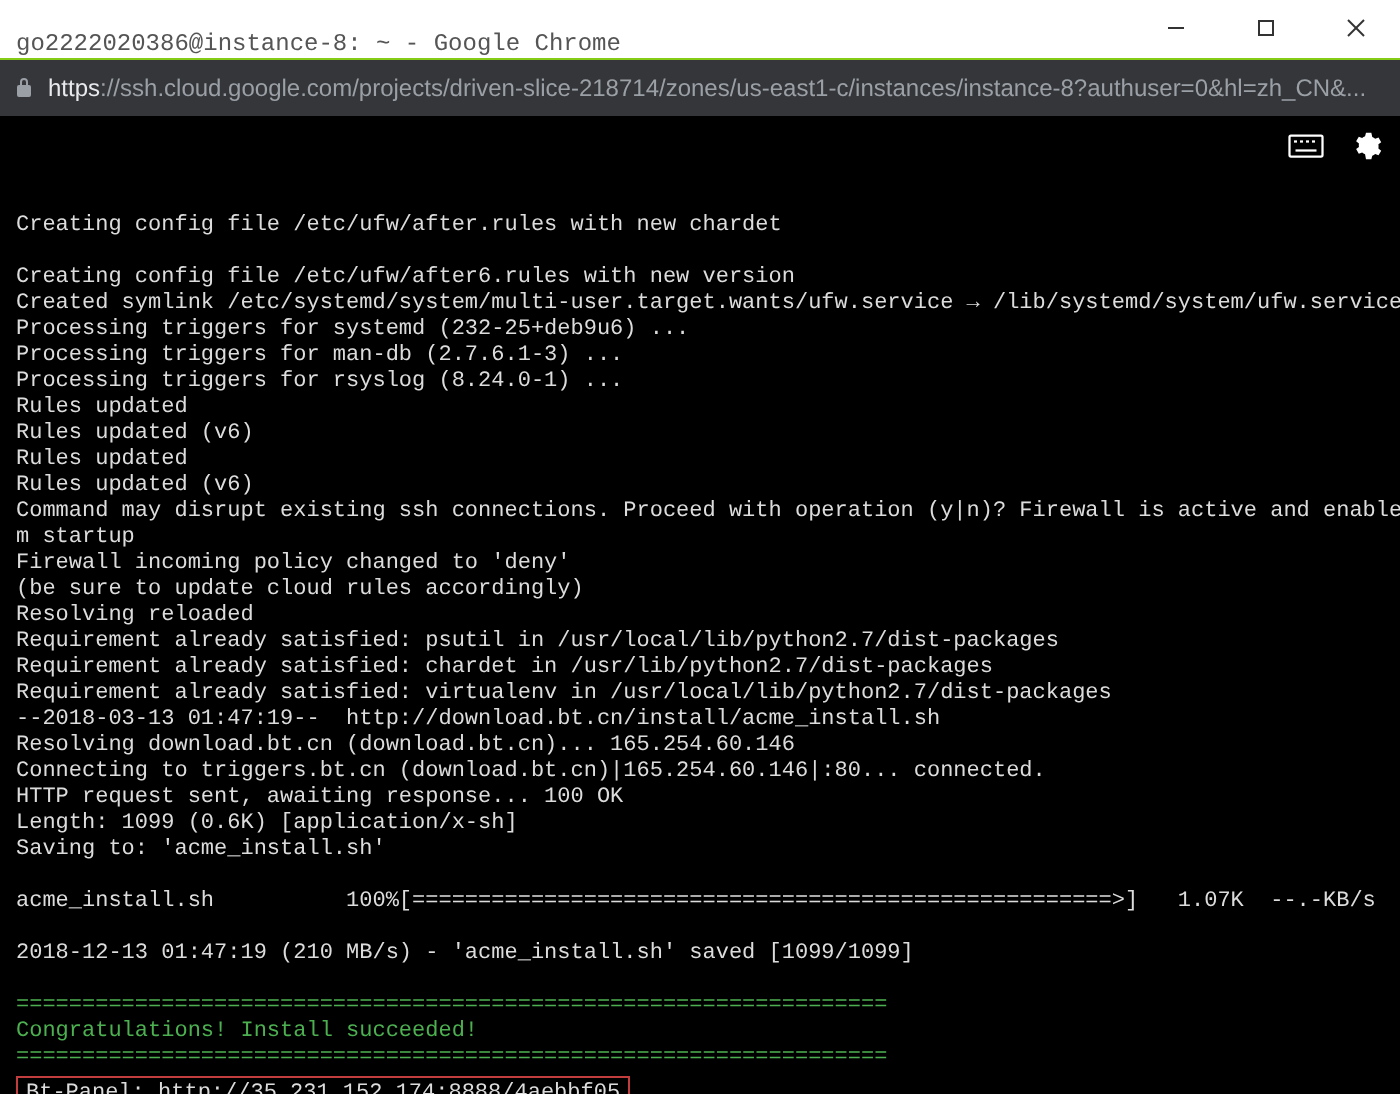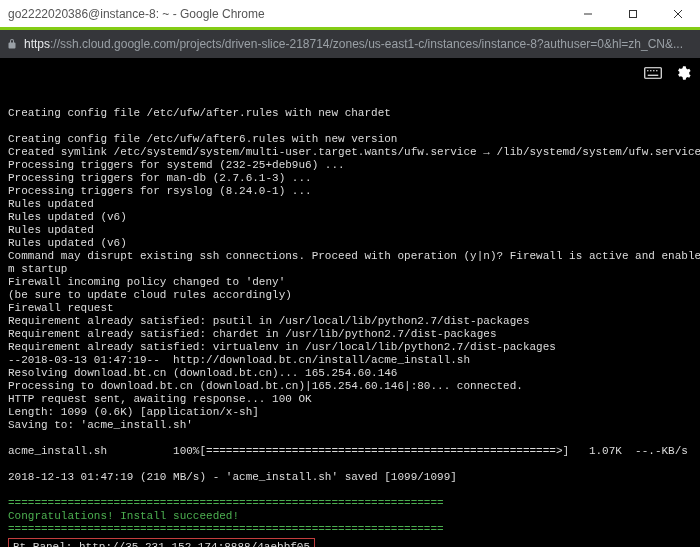--- a/index.html
+++ b/index.html
@@ -7,24 +7,25 @@
   background: #fff;
   font-family: "Segoe UI", Arial, sans-serif;
   width: 700px;
   height: 547px;
   overflow: hidden;
   font-size: 12px;
 }
 .titlebar {
   height: 30px;
   background: #fff;
-  border-bottom: 3px solid #84cc16;
+  border-bottom: 1px solid #84cc16;
   display: flex;
-  align-items: center;
+  align-items: flex-end;
   padding-left: 8px;
+  font-family: Liberation Mono, monospace;
 }
 .titlebar .title { flex: 1; color: #555; font-size: 12px; }
 .winbtn { width: 45px; height: 30px; display: flex; align-items: center; justify-content: center; color: #333; }
 
 .urlbar {
   height: 28px;
   background: #35363a;
   display: flex;
   align-items: center;
   padding: 0 6px;
@@ -125,27 +126,27 @@
 <span>Processing triggers for man-db (2.7.6.1-3) ...</span>
 <span>Processing triggers for rsyslog (8.24.0-1) ...</span>
 <span>Rules updated</span>
 <span>Rules updated (v6)</span>
 <span>Rules updated</span>
 <span>Rules updated (v6)</span>
 <span>Command may disrupt existing ssh connections. Proceed with operation (y|n)? Firewall is active and enabled on syste</span>
 <span>m startup</span>
 <span>Firewall incoming policy changed to 'deny'</span>
 <span>(be sure to update cloud rules accordingly)</span>
-<span>Firewall request</span>
+<span>Resolving reloaded</span>
 <span>Requirement already satisfied: psutil in /usr/local/lib/python2.7/dist-packages</span>
 <span>Requirement already satisfied: chardet in /usr/lib/python2.7/dist-packages</span>
 <span>Requirement already satisfied: virtualenv in /usr/local/lib/python2.7/dist-packages</span>
 <span>--2018-03-13 01:47:19--  http://download.bt.cn/install/acme_install.sh</span>
 <span>Resolving download.bt.cn (download.bt.cn)... 165.254.60.146</span>
-<span>Processing to download.bt.cn (download.bt.cn)|165.254.60.146|:80... connected.</span>
+<span>Connecting to triggers.bt.cn (download.bt.cn)|165.254.60.146|:80... connected.</span>
 <span>HTTP request sent, awaiting response... 100 OK</span>
 <span>Length: 1099 (0.6K) [application/x-sh]</span>
 <span>Saving to: 'acme_install.sh'</span>
 <span></span>
 <span>acme_install.sh          100%[=====================================================&gt;]   1.07K  --.-KB/s    in 0s</span>
 <span></span>
 <span>2018-12-13 01:47:19 (210 MB/s) - 'acme_install.sh' saved [1099/1099]</span>
 <span></span>
 <span class="green">==================================================================</span>
 <span class="green">Congratulations! Install succeeded!</span>

